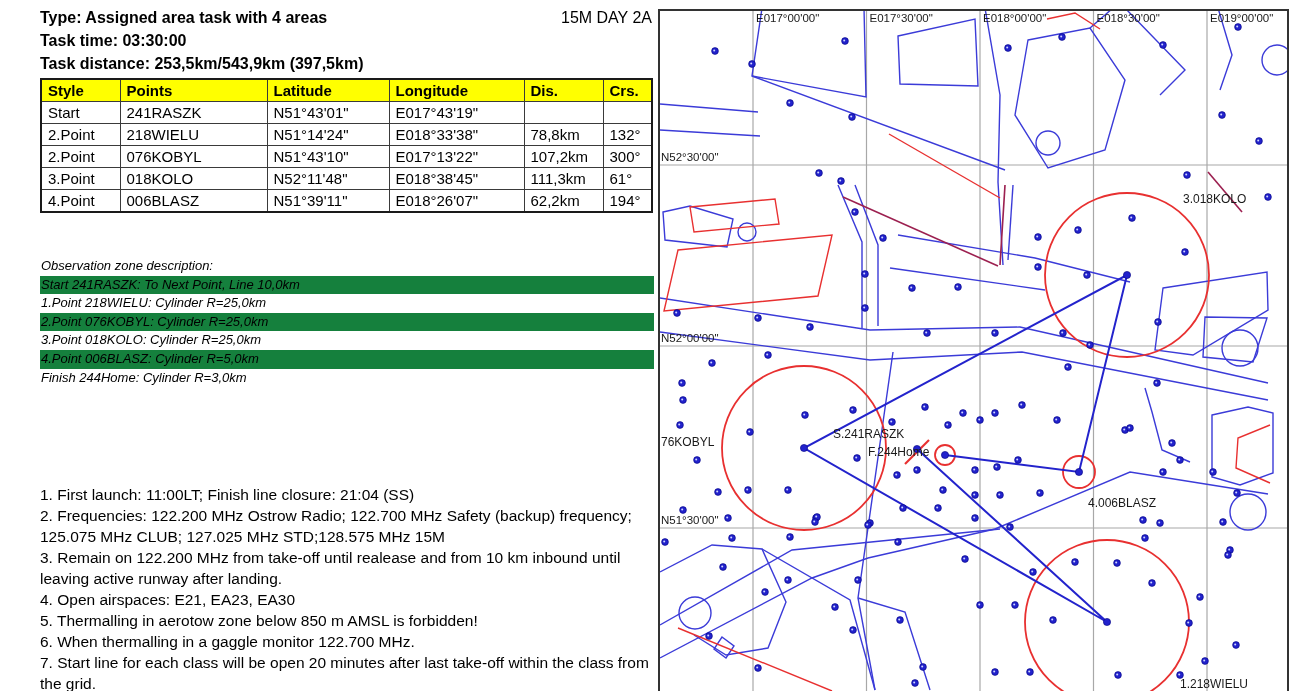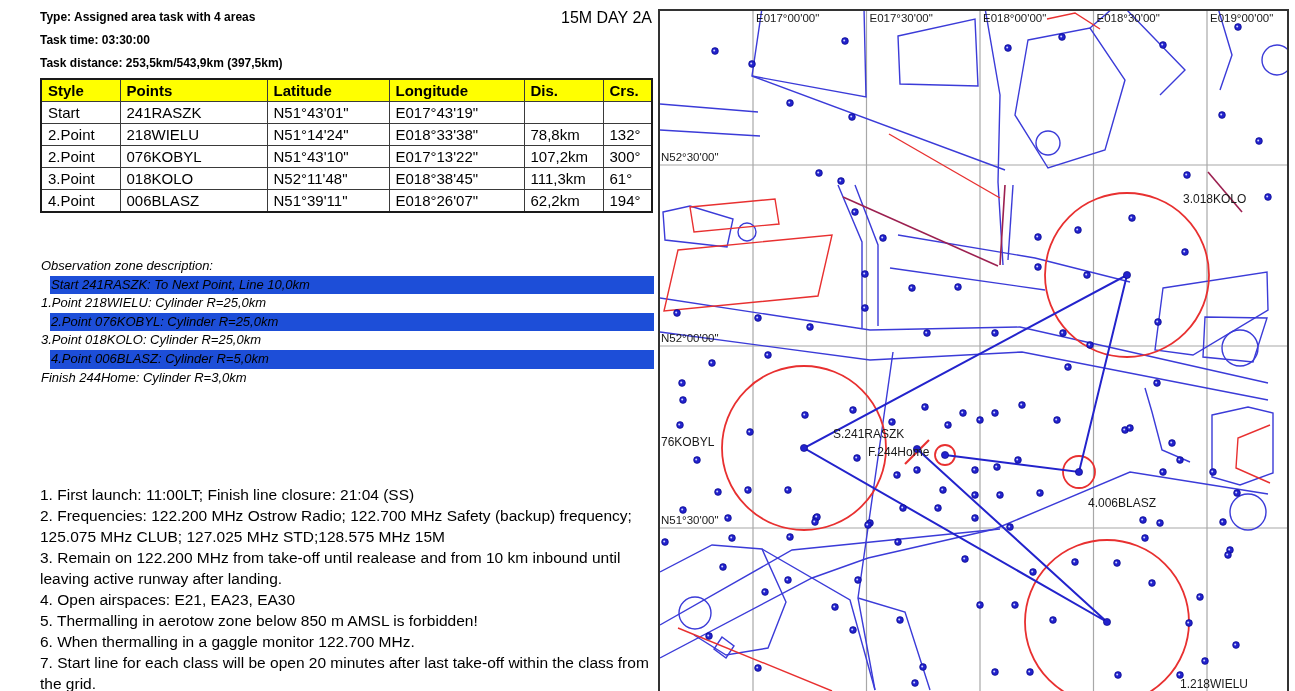--- a/index.html
+++ b/index.html
@@ -1,34 +1,34 @@
 <!DOCTYPE html>
 <html><head>
 <meta charset="utf-8">
 <style>
   html,body{margin:0;padding:0;}
   body{
     width:1295px;height:691px;position:relative;overflow:hidden;
     background:#ffffff;font-family:"Liberation Sans",sans-serif;color:#000;
   }
-  .titles{position:absolute;left:40px;top:6px;width:612px;font-size:12px;font-weight:bold;line-height:23px;}
+  .titles{position:absolute;left:40px;top:6px;width:612px;font-size:16px;font-weight:bold;line-height:23px;}
   .classday{position:absolute;left:40px;top:6px;width:612px;text-align:right;font-size:16px;font-weight:normal;line-height:23px;}
   table.task{
     position:absolute;left:40px;top:78px;border-collapse:collapse;table-layout:fixed;
     font-size:15px;
   }
   table.task th,table.task td{
     border:1px solid #3a3a3a;height:21px;padding:0 0 0 6px;text-align:left;
     white-space:nowrap;overflow:hidden;
   }
   table.task th{background:#ffff00;font-weight:bold;}
   table.task{border:2px solid #1a1a1a;}
   .obs{position:absolute;left:40px;top:257px;width:614px;font-size:13px;line-height:18.6px;font-style:italic;}
   .obs .line{padding-left:1px;}
-  .obs .hl{background:#1d4ed8;margin-left:10px;}
+  .obs .hl{background:#15803d;}
   .notes{position:absolute;left:40px;top:484px;width:620px;font-size:15.5px;line-height:21px;}
   .map{position:absolute;left:658px;top:9px;width:632px;height:682px;}
   svg text{font-family:"Liberation Sans",sans-serif;}
 </style>
 </head>
 <body>
 
 <div class="titles">
   <div>Type: Assigned area task with 4 areas</div>
   <div>Task time: 03:30:00</div>

